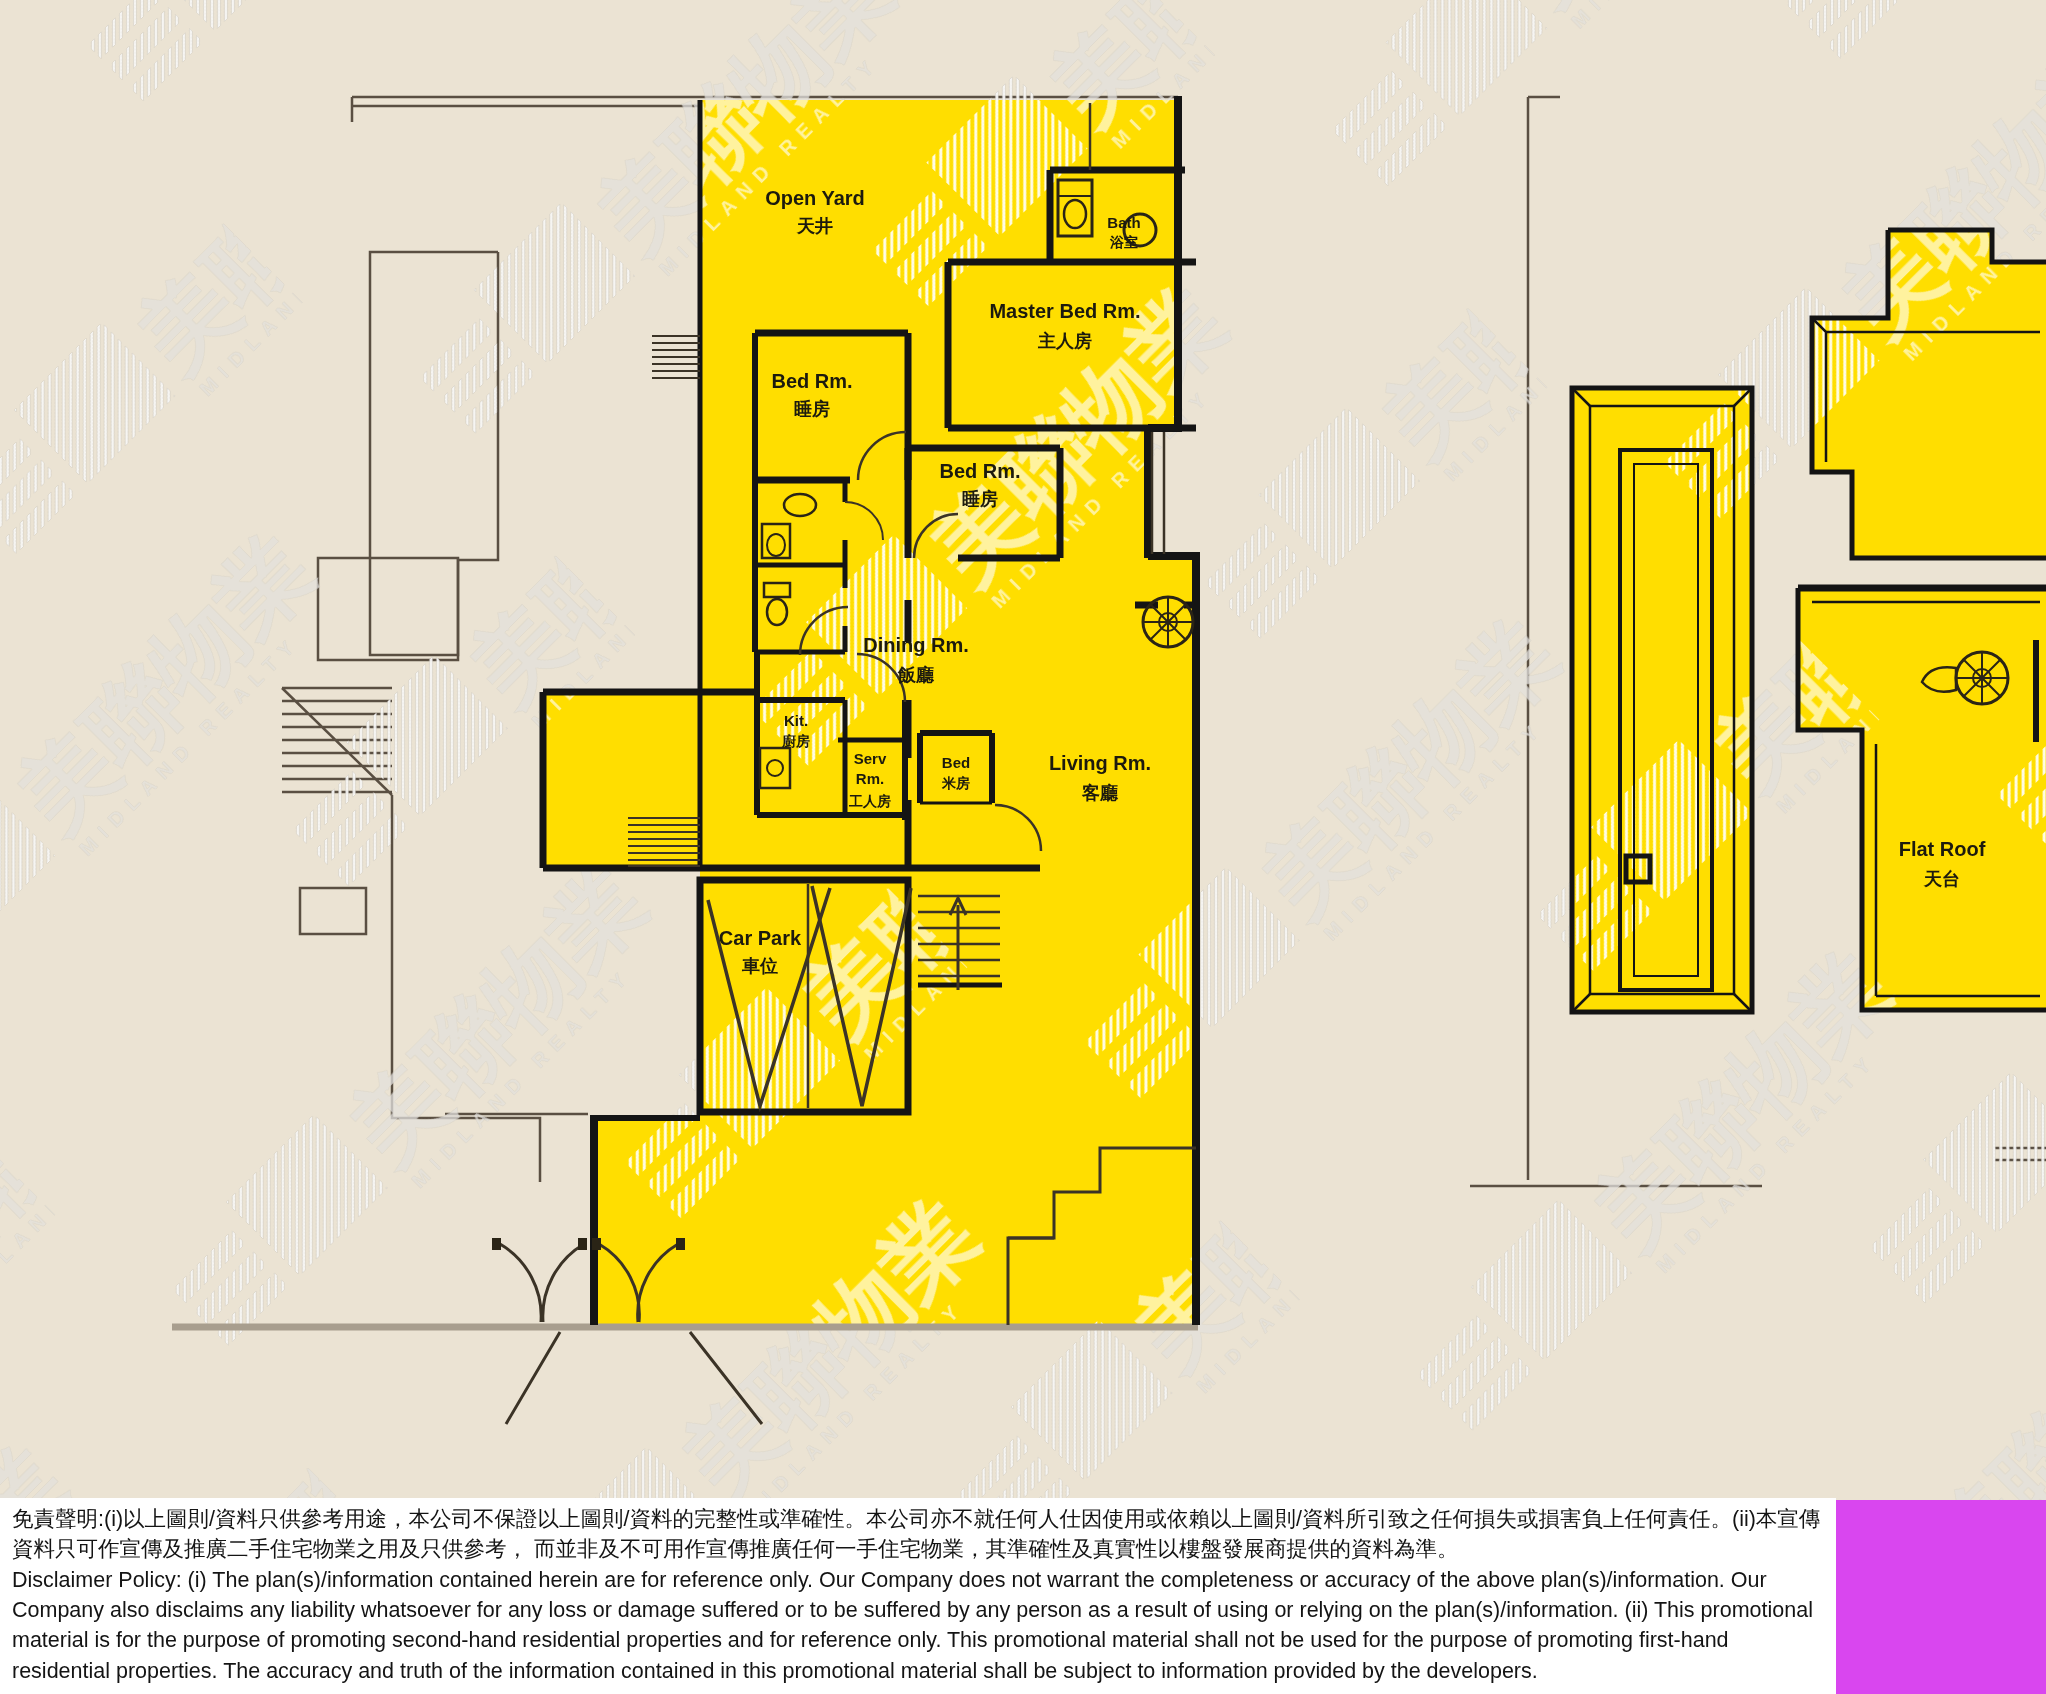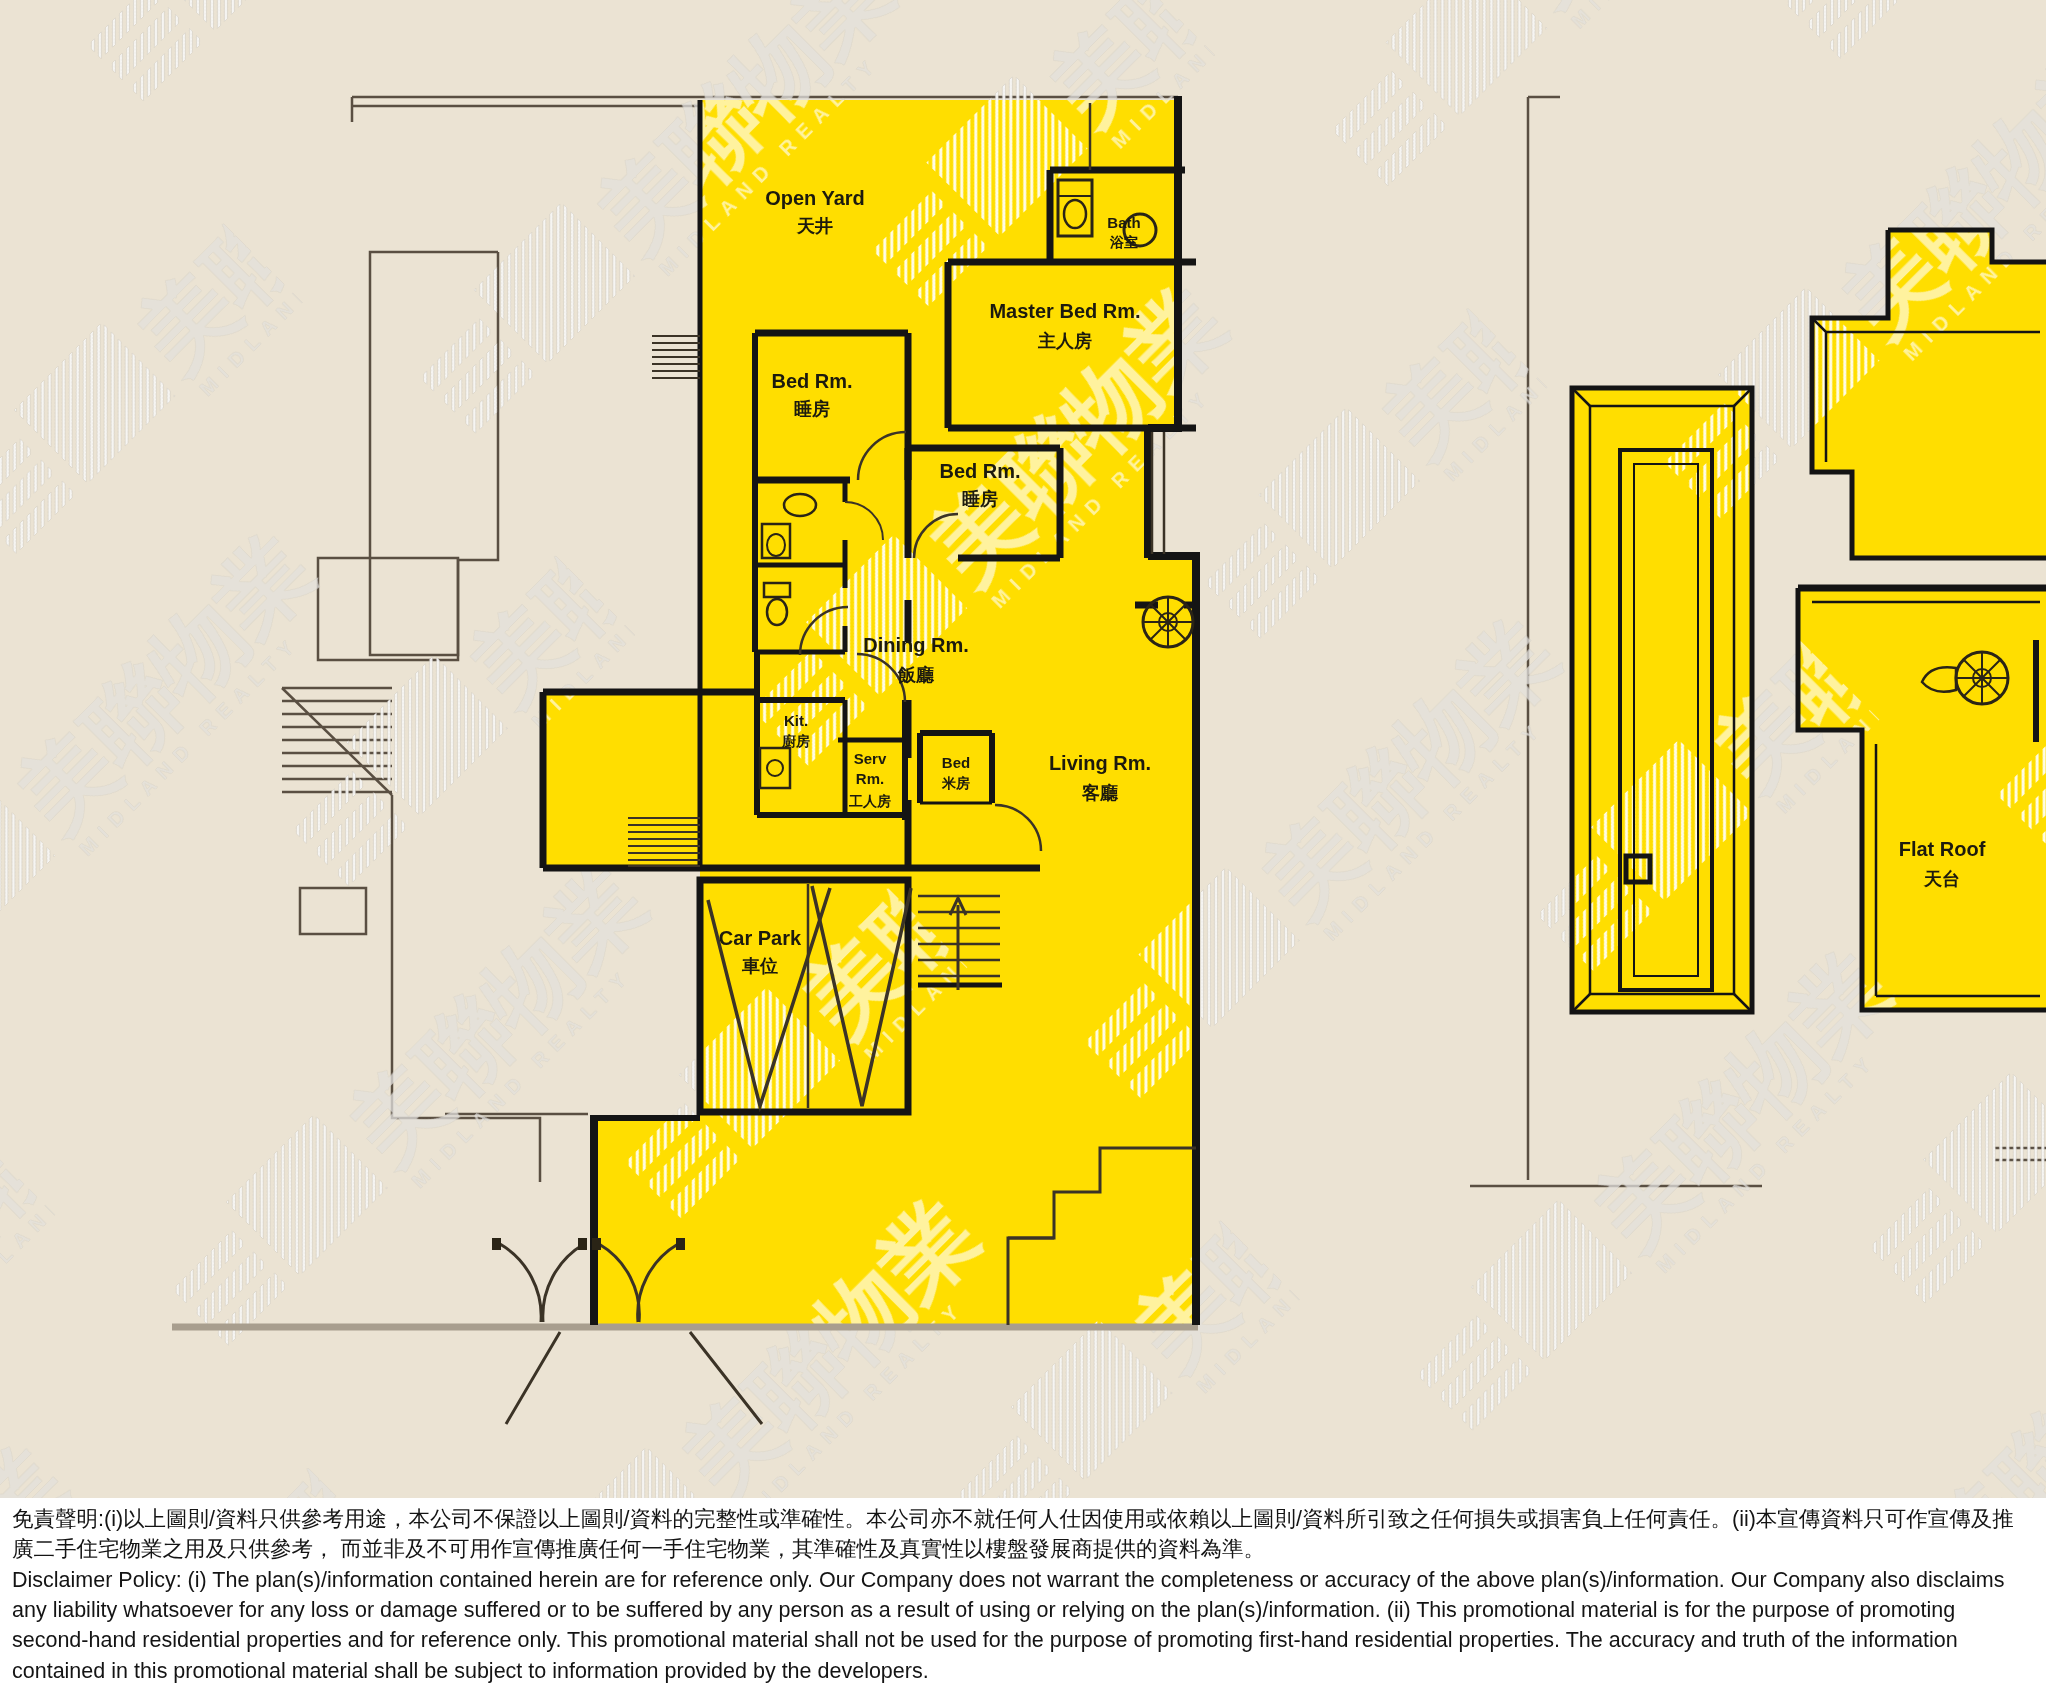--- a/index.html
+++ b/index.html
@@ -1,21 +1,21 @@
 <!DOCTYPE html>
 <html><head>
 <meta charset="utf-8">
 <style>
   html,body{margin:0;padding:0;background:#fff;}
   body{width:2046px;font-family:"Liberation Sans",sans-serif;}
   .stage{position:relative;width:2046px;height:1694px;overflow:hidden;background:#d946ef;}
   .planwrap{position:absolute;left:0;top:0;width:2046px;height:1500px;background:#EBE3D3;}
   svg{display:block;}
   .disclaimer{
-    position:absolute;left:0;top:1498px;width:2046px;height:196px;
+    position:absolute;left:0;top:1498px;width:1836px;height:196px;
     background:#ffffff;color:#141414;box-sizing:border-box;
     padding:6px 12px 0 12px;font-size:21.5px;line-height:1.41;
     font-family:"Liberation Sans",sans-serif;
   }
   .disclaimer p{margin:0;}
   .room-en{font:700 20px "Liberation Sans",sans-serif;fill:#1c1a0e;}
   .room-zh{font:700 18px "Liberation Sans",sans-serif;fill:#1c1a0e;}
   .room-en-sm{font:700 15px "Liberation Sans",sans-serif;fill:#1c1a0e;}
   .room-zh-sm{font:700 14px "Liberation Sans",sans-serif;fill:#1c1a0e;}
   .wm-zh{font:700 92px "Liberation Sans",sans-serif;}

